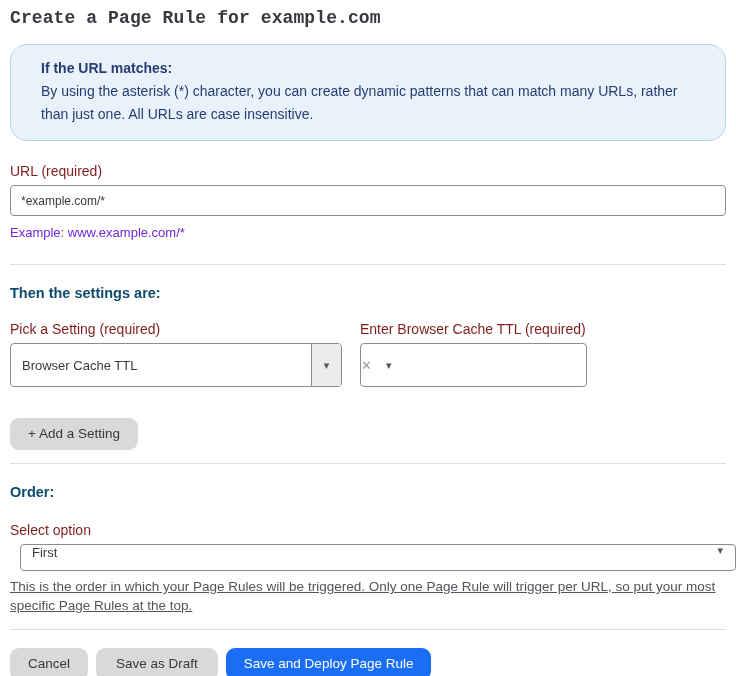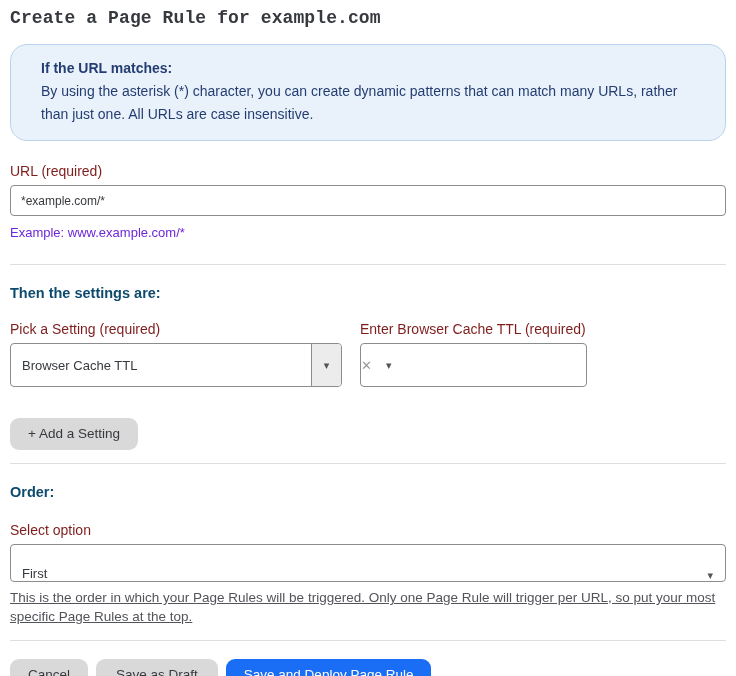--- a/index.html
+++ b/index.html
@@ -126,29 +126,30 @@
     background: #d9d9d9;
     padding: 0 18px;
     height: 32px;
     line-height: 32px;
     cursor: pointer;
   }
   .btn-add { margin-top: 31px; }
 
   .select-box {
     width: 716px;
-    height: 38px;
+    height: 27px;
     border: 1px solid #8c8c8c;
     border-radius: 4px;
     background: #fff;
     display: flex;
-    align-items: flex-end;
+    align-items: flex-start;
     font-size: 13px;
     color: #36393e;
     cursor: pointer;
+    margin-left: 10px;
   }
   .select-box .dd-value { padding-left: 11px; flex: 1; }
   .select-box .chevron { padding-right: 12px; }
 
   .order-helper {
     font-size: 13.5px;
     color: #52545a;
     line-height: 19px;
     margin-top: 6px;
     max-width: 720px;

